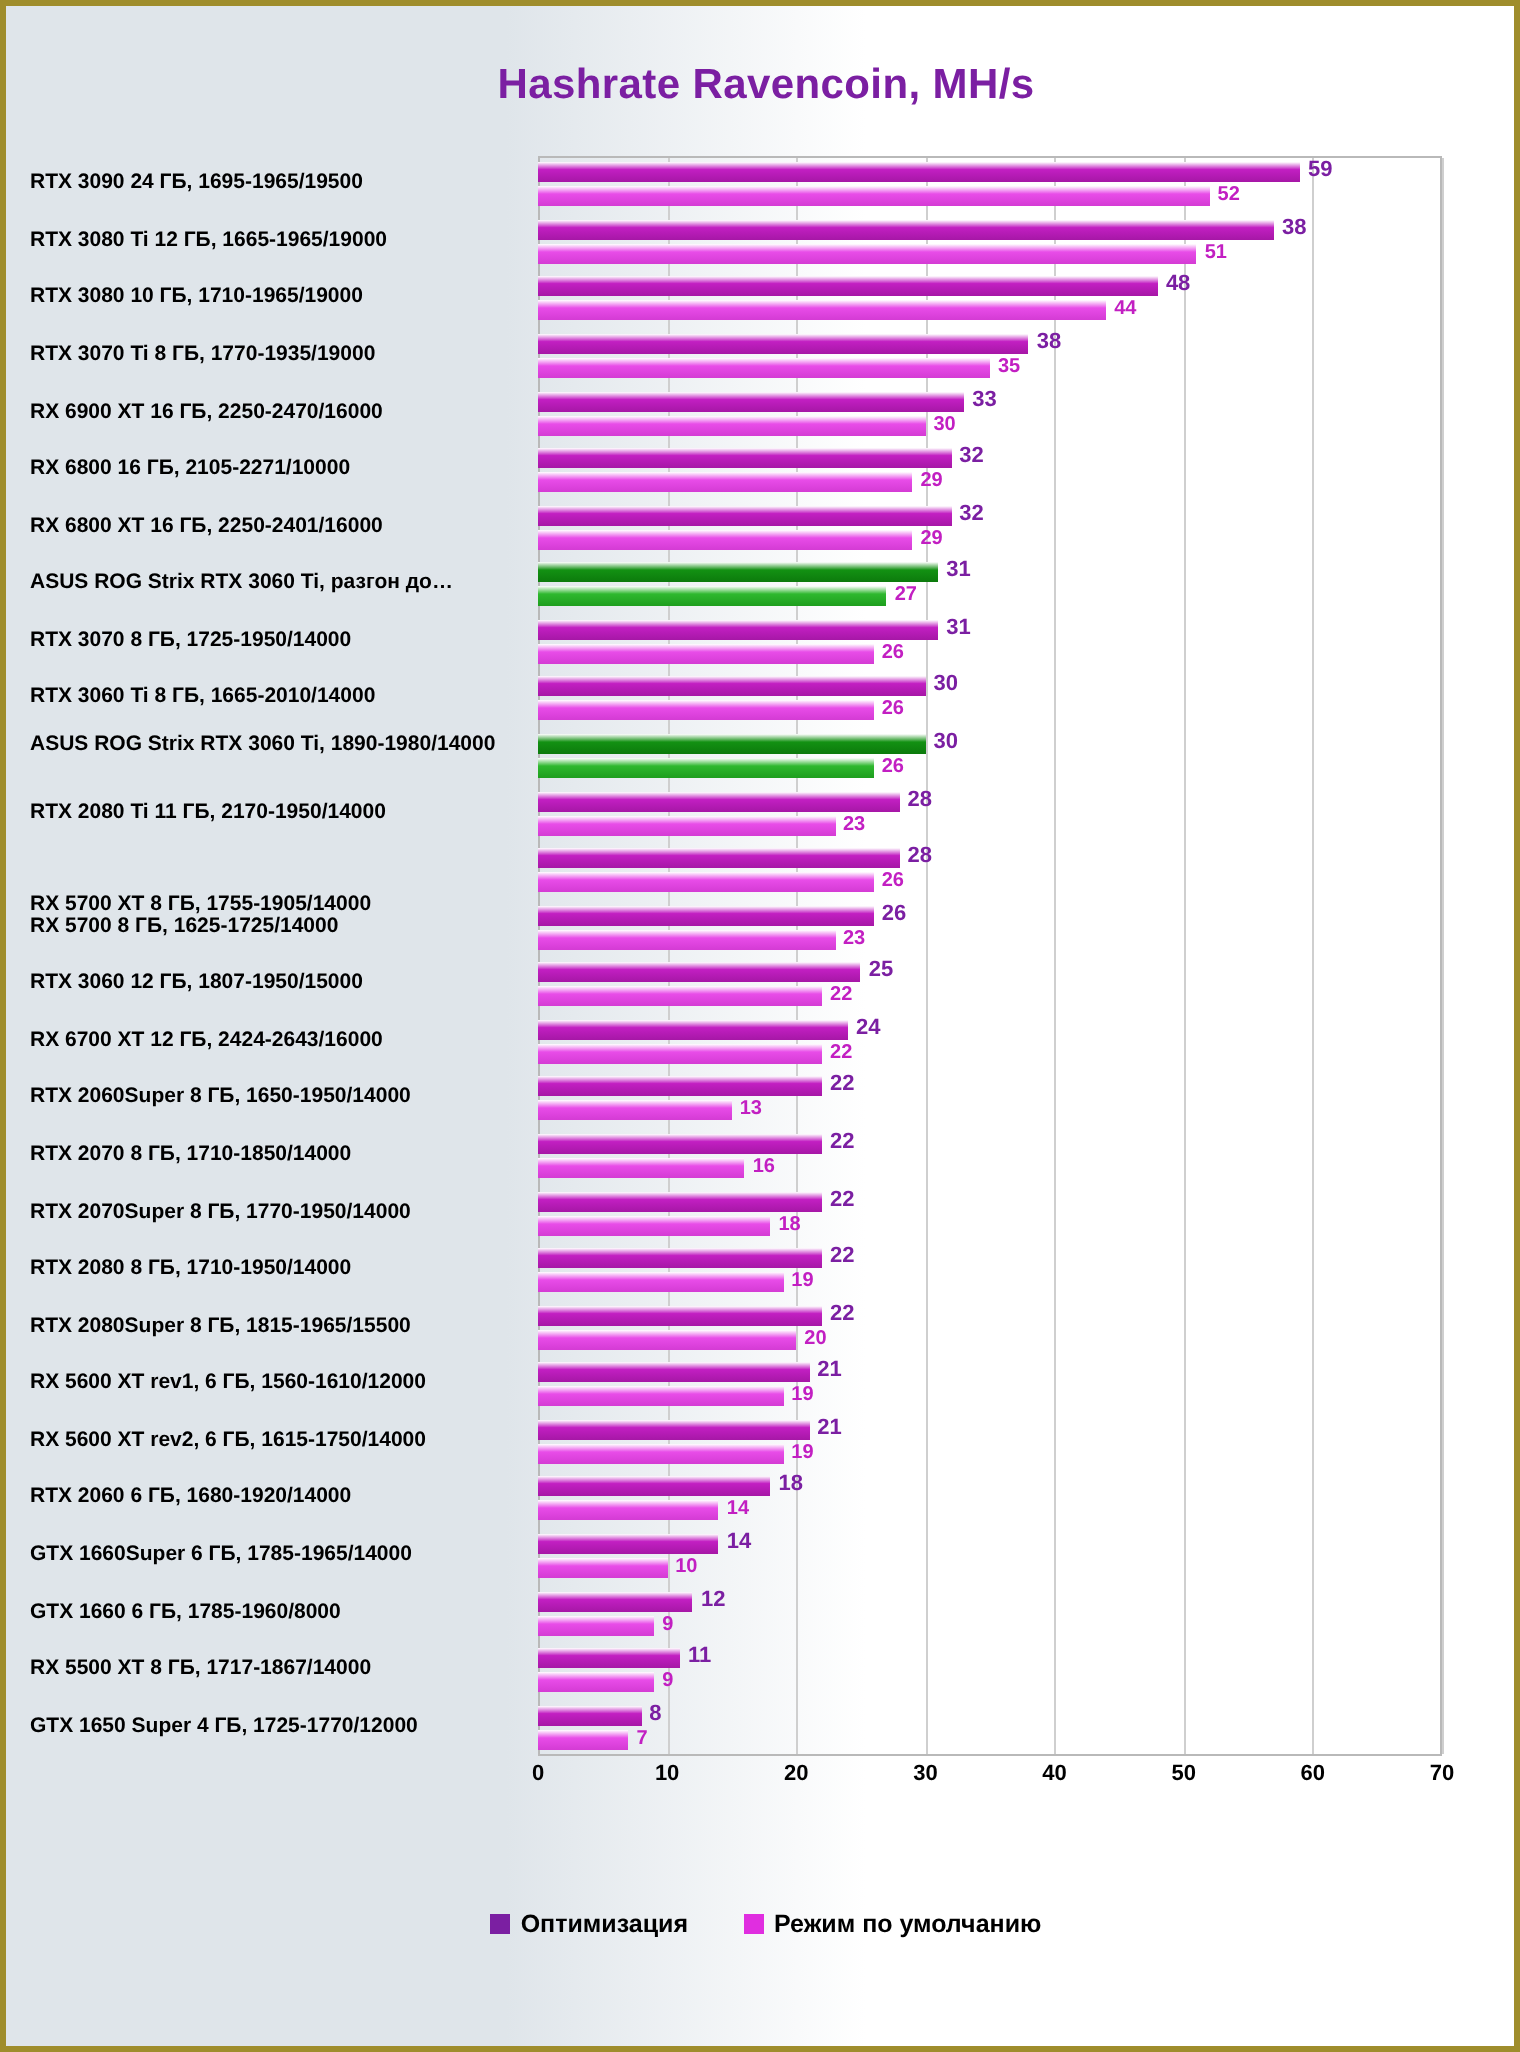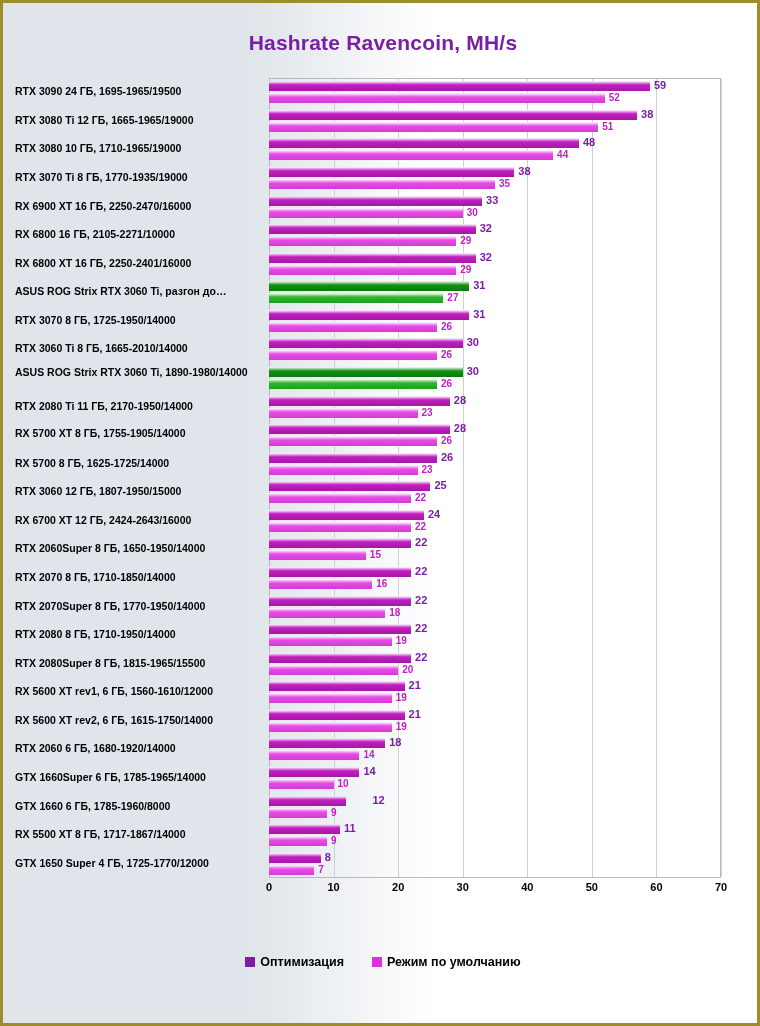--- a/index.html
+++ b/index.html
@@ -176,21 +176,21 @@
         <div class="val def" style="left: 437.886px; top: 14.2857px;">26</div>
       </div>
       <div class="row" style="top: 314.286px; height: 28.5714px;">
         <div class="rowlabel" style="top: 8.28571px;">RTX 2080 Ti 11 ГБ, 2170-1950/14000</div>
         <div class="bar opt" style="top: 3.28571px; width: 180.8px;"></div>
         <div class="val" style="left: 450.8px; top: 1.28571px;">28</div>
         <div class="bar def" style="top: 15.2857px; width: 148.514px;"></div>
         <div class="val def" style="left: 418.514px; top: 14.2857px;">23</div>
       </div>
       <div class="row" style="top: 342.857px; height: 28.5714px;">
-        <div class="rowlabel" style="top: 7px;">RX 5700 XT 8 ГБ, 1755-1905/14000</div>
+        <div class="rowlabel" style="top: 26px;">RX 5700 XT 8 ГБ, 1755-1905/14000</div>
         <div class="bar opt" style="top: 3.28571px; width: 180.8px;"></div>
         <div class="val" style="left: 450.8px; top: 1.28571px;">28</div>
         <div class="bar def" style="top: 15.2857px; width: 167.886px;"></div>
         <div class="val def" style="left: 437.886px; top: 14.2857px;">26</div>
       </div>
       <div class="row" style="top: 371.429px; height: 28.5714px;">
         <div class="rowlabel" style="top: 8.28571px;">RX 5700 8 ГБ, 1625-1725/14000</div>
         <div class="bar opt" style="top: 3.28571px; width: 167.886px;"></div>
         <div class="val" style="left: 437.886px; top: 1.28571px;">26</div>
         <div class="bar def" style="top: 15.2857px; width: 148.514px;"></div>
@@ -208,21 +208,21 @@
         <div class="bar opt" style="top: 3.28571px; width: 154.971px;"></div>
         <div class="val" style="left: 424.971px; top: 1.28571px;">24</div>
         <div class="bar def" style="top: 15.2857px; width: 142.057px;"></div>
         <div class="val def" style="left: 412.057px; top: 14.2857px;">22</div>
       </div>
       <div class="row" style="top: 457.143px; height: 28.5714px;">
         <div class="rowlabel" style="top: 8.28571px;">RTX 2060Super 8 ГБ, 1650-1950/14000</div>
         <div class="bar opt" style="top: 3.28571px; width: 142.057px;"></div>
         <div class="val" style="left: 412.057px; top: 1.28571px;">22</div>
         <div class="bar def" style="top: 15.2857px; width: 96.8571px;"></div>
-        <div class="val def" style="left: 366.857px; top: 14.2857px;">15</div>
+        <div class="val def" style="left: 366.857px; top: 14.2857px;">13</div>
       </div>
       <div class="row" style="top: 485.714px; height: 28.5714px;">
         <div class="rowlabel" style="top: 8.28571px;">RTX 2070 8 ГБ, 1710-1850/14000</div>
         <div class="bar opt" style="top: 3.28571px; width: 142.057px;"></div>
         <div class="val" style="left: 412.057px; top: 1.28571px;">22</div>
         <div class="bar def" style="top: 15.2857px; width: 103.314px;"></div>
         <div class="val def" style="left: 373.314px; top: 14.2857px;">16</div>
       </div>
       <div class="row" style="top: 514.286px; height: 28.5714px;">
         <div class="rowlabel" style="top: 8.28571px;">RTX 2070Super 8 ГБ, 1770-1950/14000</div>
@@ -269,21 +269,21 @@
       <div class="row" style="top: 685.714px; height: 28.5714px;">
         <div class="rowlabel" style="top: 8.28571px;">GTX 1660Super 6 ГБ, 1785-1965/14000</div>
         <div class="bar opt" style="top: 3.28571px; width: 90.4px;"></div>
         <div class="val" style="left: 360.4px; top: 1.28571px;">14</div>
         <div class="bar def" style="top: 15.2857px; width: 64.5714px;"></div>
         <div class="val def" style="left: 334.571px; top: 14.2857px;">10</div>
       </div>
       <div class="row" style="top: 714.286px; height: 28.5714px;">
         <div class="rowlabel" style="top: 8.28571px;">GTX 1660 6 ГБ, 1785-1960/8000</div>
         <div class="bar opt" style="top: 3.28571px; width: 77.4857px;"></div>
-        <div class="val" style="left: 347.486px; top: 1.28571px; margin-left: 22px;">12</div>
+        <div class="val" style="left: 347.486px; top: 1.28571px;">12</div>
         <div class="bar def" style="top: 15.2857px; width: 58.1143px;"></div>
         <div class="val def" style="left: 328.114px; top: 14.2857px;">9</div>
       </div>
       <div class="row" style="top: 742.857px; height: 28.5714px;">
         <div class="rowlabel" style="top: 8.28571px;">RX 5500 XT 8 ГБ, 1717-1867/14000</div>
         <div class="bar opt" style="top: 3.28571px; width: 71.0286px;"></div>
         <div class="val" style="left: 341.029px; top: 1.28571px;">11</div>
         <div class="bar def" style="top: 15.2857px; width: 58.1143px;"></div>
         <div class="val def" style="left: 328.114px; top: 14.2857px;">9</div>
       </div>

